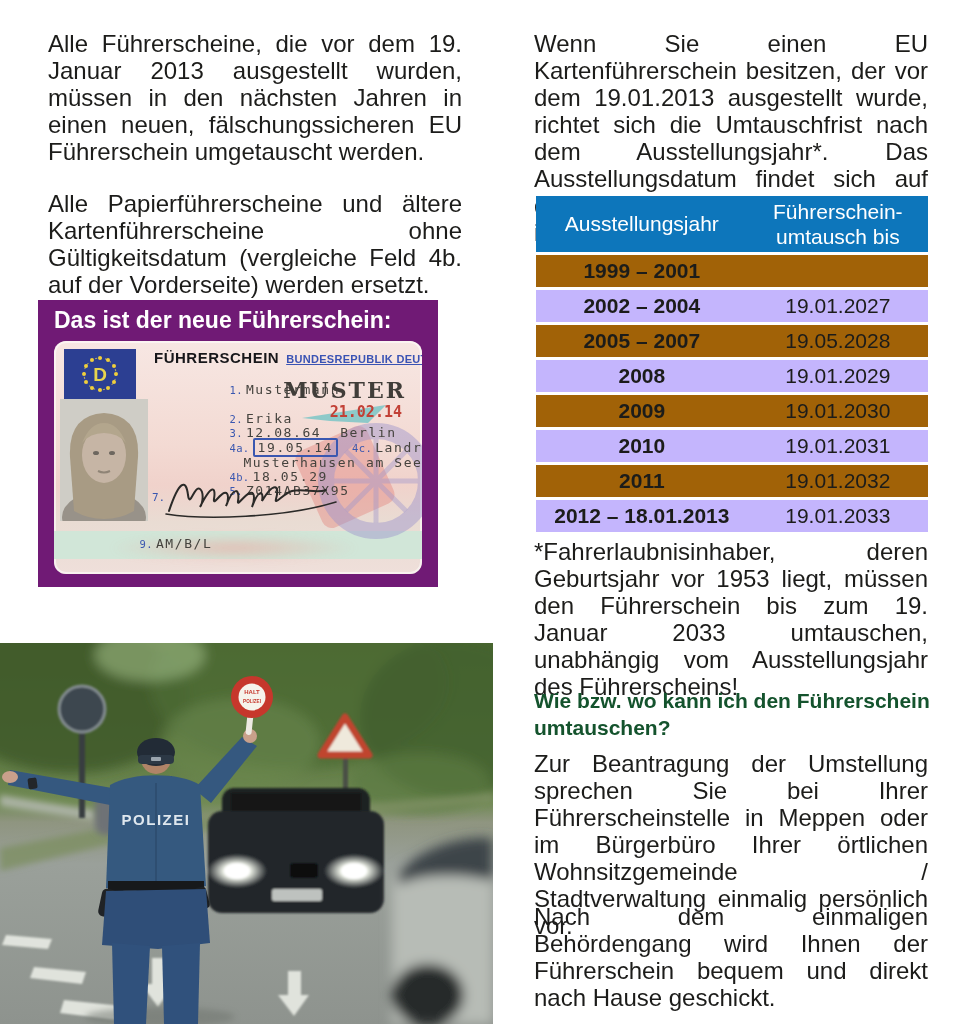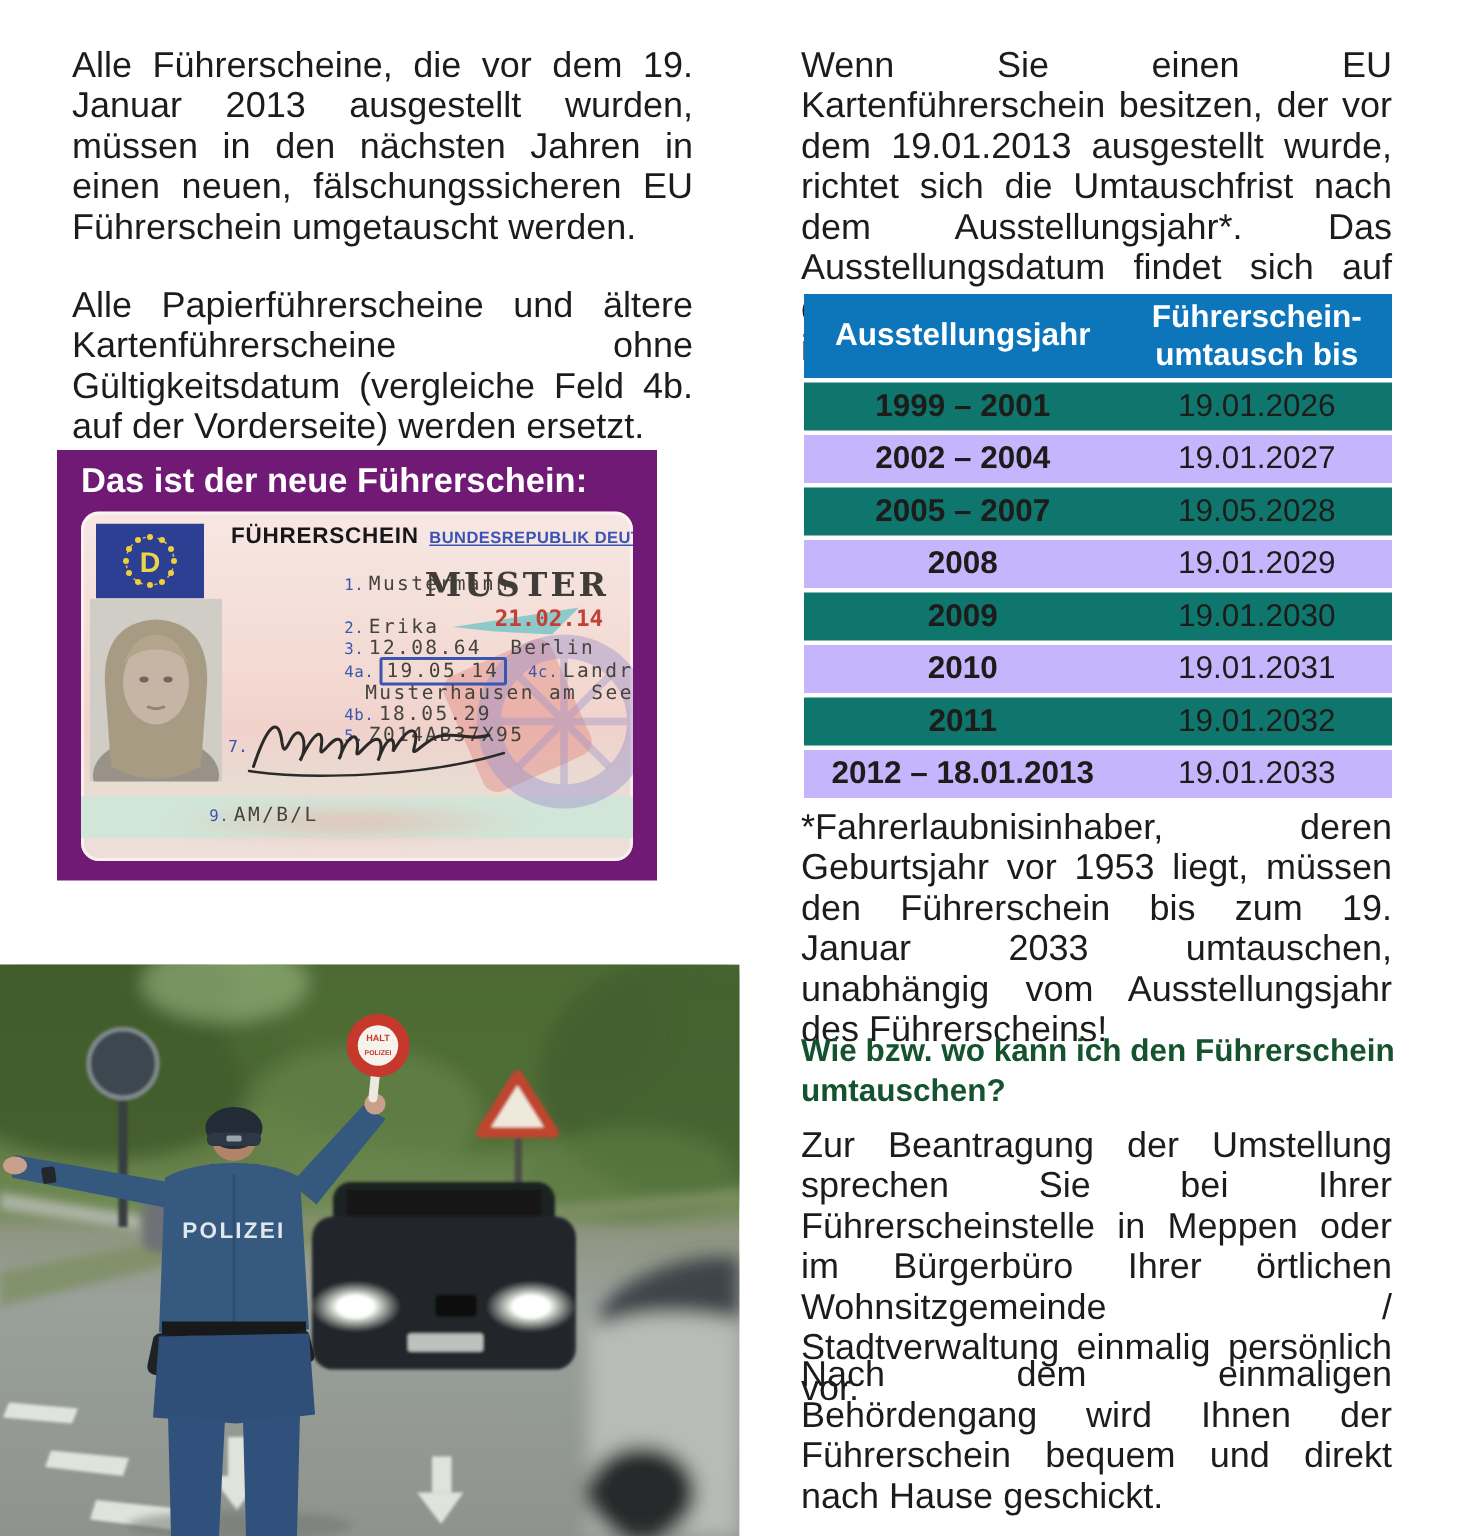--- a/index.html
+++ b/index.html
@@ -28,28 +28,28 @@
   .muster{position:absolute;right:16px;top:36px;font-family:"DejaVu Serif",serif;font-weight:bold;
           font-size:22px;letter-spacing:2px;color:#403d39;}
   .musterdate{position:absolute;right:20px;top:62px;font-family:"DejaVu Sans Mono",monospace;
           font-size:15px;font-weight:bold;color:#c24036;}
   .f7lab{position:absolute;left:98px;top:150px;font-size:11px;color:#3a57b0;font-family:"DejaVu Sans Mono",monospace;}
   .f9line{left:10px;top:180px;}
   #photo{position:absolute;left:0;top:643px;}
   
   #rp1{left:534px;top:30px;width:394px;}
   #ftable{position:absolute;left:536px;top:196px;width:392px;font-size:21px;}
-  .thead{display:flex;height:56px;background:#0d76bb;color:#fff;font-weight:bold;margin-bottom:3px;}
+  .thead{display:flex;height:56px;background:#0d76bb;color:#fff;font-weight:normal;margin-bottom:3px;}
   .thead .c1{width:54%;display:flex;align-items:center;justify-content:center;}
   .thead .c2{width:46%;display:flex;align-items:center;justify-content:center;text-align:center;
              white-space:pre-line;line-height:25px;}
   .trow{display:flex;height:32px;margin-bottom:3px;}
   .trow .c1{width:54%;display:flex;align-items:center;justify-content:center;font-weight:bold;}
   .trow .c2{width:46%;display:flex;align-items:center;justify-content:center;}
-  .row-a{background:#0f766e;}
+  .row-a{background:#a16207;}
   .row-b{background:#c4b5fd;}
   #footnote{left:534px;top:538px;width:394px;}
   #qhead{left:534px;top:687px;width:400px;font-size:21px;line-height:27px;font-weight:bold;color:#14532d;}
   #rp2{left:534px;top:750px;width:394px;}
   #rp3{left:534px;top:903px;width:394px;}
   svg text{font-family:"Liberation Sans",sans-serif;}
 </style>
 </head>
 <body>
 
@@ -266,21 +266,20 @@
   <p id="rp1" class="abs para">Wenn Sie einen EU Kartenführerschein besitzen, der vor dem 19.01.2013 ausgestellt wurde, richtet sich die Umtauschfrist nach dem Ausstellungsjahr*. Das Ausstellungsdatum findet sich auf der Vorderseite Ihres Führerscheins im Feld 4a.</p>
 
   <div id="ftable">
     <div class="thead">
       <div class="c1">Ausstellungsjahr</div>
       <div class="c2">Führerschein-
 umtausch bis</div>
     </div>
     <div class="trow row-a">
       <div class="c1">1999 – 2001</div>
-      <div class="c2">19.01.2026</div>
     </div>
     <div class="trow row-b">
       <div class="c1">2002 – 2004</div>
       <div class="c2">19.01.2027</div>
     </div>
     <div class="trow row-a">
       <div class="c1">2005 – 2007</div>
       <div class="c2">19.05.2028</div>
     </div>
     <div class="trow row-b">

